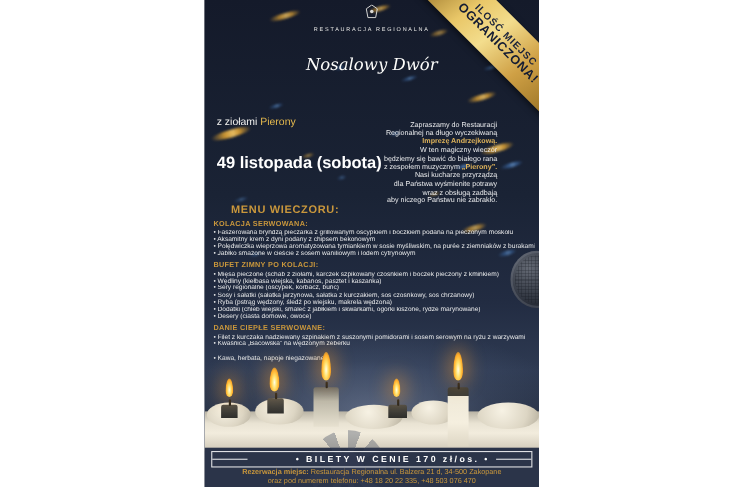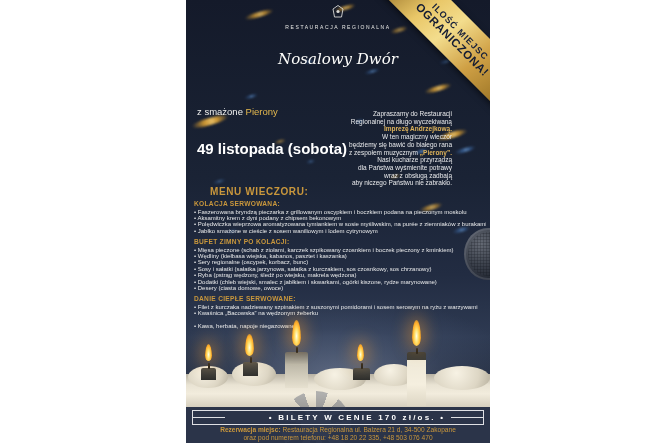--- a/index.html
+++ b/index.html
@@ -113,21 +113,21 @@
           <path d="M6 0.5 L11 4 L9.5 12 L2.5 12 L1 4 Z" fill="none" stroke="#d9d9d6" stroke-width="0.9"></path>
           <circle cx="6" cy="6.5" r="1.6" fill="#d9d9d6"></circle>
         </svg>
     </span>
     <div class="brand-top">RESTAURACJA REGIONALNA</div>
     <div class="brand-script">Nosalowy Dwór</div>
   </div>
 
 
   <div class="sub">
-    <div><span>z smażone </span><span class="band-name">Pierony</span></div>
+    <div><span>z ziołami </span><span class="band-name">Pierony</span></div>
   </div>
 
   <div class="date">
     <div>49 listopada (sobota)</div>
   </div>
 
   <div class="intro" id="intro">
       <div>Zapraszamy do Restauracji</div>
       <div>Regionalnej na długo wyczekiwaną</div>
       <div><strong>Imprezę Andrzejkową.</strong></div>

